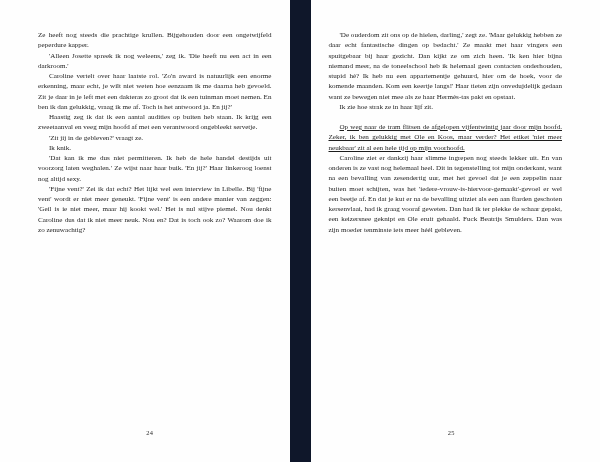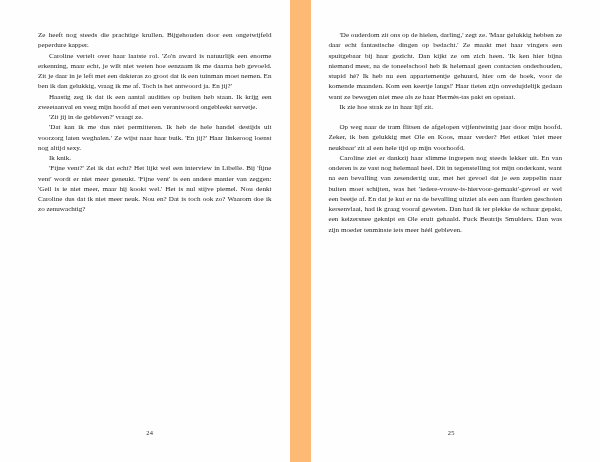--- a/index.html
+++ b/index.html
@@ -11,21 +11,21 @@
     width: 600px;
     height: 462px;
     overflow: hidden;
     font-family: "Liberation Serif", serif;
     color: #1a1a1a;
   }
   .spread {
     position: relative;
     width: 600px;
     height: 462px;
-    background: #fdba74;
+    background: #0f172a;
     display: flex;
     box-sizing: border-box;
     gap: 21px;
   }
   .page {
     position: relative;
     width: 300px;
     height: 462px;
     box-sizing: border-box;
     background: #fefefe;
@@ -73,33 +73,34 @@
   .it { }
 </style>
 </head>
 <body>
 
 <div class="spread">
 
   <div class="page page-left">
     <div class="col">
       <p class="noindent">Ze heeft nog steeds die prachtige krullen. Bijgehouden door een ongetwijfeld peperdure kapper.</p>
+      <p>'Alleen Josette spreek ik nog weleens,' zeg ik. 'Die heeft nu een act in een darkroom.'</p>
       <p>Caroline vertelt over haar laatste rol. 'Zo'n award is natuurlijk een enorme erkenning, maar echt, je wilt niet weten hoe eenzaam ik me daarna heb gevoeld. Zit je daar in je left met een dakteras zo groot dat ik een tuinman moet nemen. En ben ik dan gelukkig, vraag ik me af. Toch is het antwoord ja. En jij?'</p>
       <p>Haastig zeg ik dat ik een aantal audities op buiten heb staan. Ik krijg een zweetaanval en veeg mijn hoofd af met een verantwoord ongebleekt servetje.</p>
       <p>'Zit jij in de gebleven?' vraagt ze.</p>
+      <p>Ik knik.</p>
       <p>'Dat kan ik me dus niet permitteren. Ik heb de hele handel destijds uit voorzorg laten weghalen.' Ze wijst naar haar buik. 'En jij?' Haar linkeroog loenst nog altijd sexy.</p>
-      <p>Ik knik.</p>
       <p>'Fijne vent?' Zei ik dat echt? Het lijkt wel een interview in <span class="it">Libelle</span>. Bij 'fijne vent' wordt er niet meer geneukt. 'Fijne vent' is een andere manier van zeggen: 'Geil is ie niet meer, maar hij kookt wel.' Het is nul stijve piemel. Nou denkt Caroline dus dat ik niet meer neuk. Nou en? Dat is toch ook zo? Waarom doe ik zo zenuwachtig?</p>
     </div>
     <div class="folio folio-left">24</div>
   </div>
 
   <div class="page page-right">
     <div class="col">
       <p>'De ouderdom zit ons op de hielen, darling,' zegt ze. 'Maar gelukkig hebben ze daar echt fantastische dingen op bedacht.' Ze maakt met haar vingers een spuitgebaar bij haar gezicht. Dan kijkt ze om zich heen. 'Ik ken hier bijna niemand meer, na de toneelschool heb ik helemaal geen contacten onderhouden, stupid hè? Ik heb nu een appartementje gehuurd, hier om de hoek, voor de komende maanden. Kom een keertje langs!' Haar tieten zijn onvedujdelijk gedaan want ze bewegen niet mee als ze haar Hermès-tas pakt en opstaat.</p>
       <p>Ik zie hoe strak ze in haar lijf zit.</p>
-      <p style="margin-top:10px;">Op weg naar de tram flitsen de afgelopen vijfentwintig jaar door mijn hoofd. Zeker, ik ben gelukkig met Ole en Koos, maar verder? Het etiket 'niet meer neukbaar' zit al een hele tijd op mijn voorhoofd.</p>
+      <p style="margin-top:10px;text-decoration:underline;">Op weg naar de tram flitsen de afgelopen vijfentwintig jaar door mijn hoofd. Zeker, ik ben gelukkig met Ole en Koos, maar verder? Het etiket 'niet meer neukbaar' zit al een hele tijd op mijn voorhoofd.</p>
       <p>Caroline ziet er dankzij haar slimme ingrepen nog steeds lekker uit. En van onderen is ze vast nog helemaal heel. Dit in tegenstelling tot mijn onderkant, want na een bevalling van zesendertig uur, met het gevoel dat je een zeppelin naar buiten moet schijten, was het 'iedere-vrouw-is-hiervoor-gemaakt'-gevoel er wel een beetje af. En dat je kut er na de bevalling uitziet als een aan flarden geschoten kersenvlaai, had ik graag vooraf geweten. Dan had ik ter plekke de schaar gepakt, een keizersnee geknipt en Ole eruit gehaald. Fuck Beatrijs Smulders. Dan was zijn moeder tenminste iets meer héél gebleven.</p>
     </div>
     <div class="folio folio-right">25</div>
   </div>
 
 </div>
 
 </body></html>

